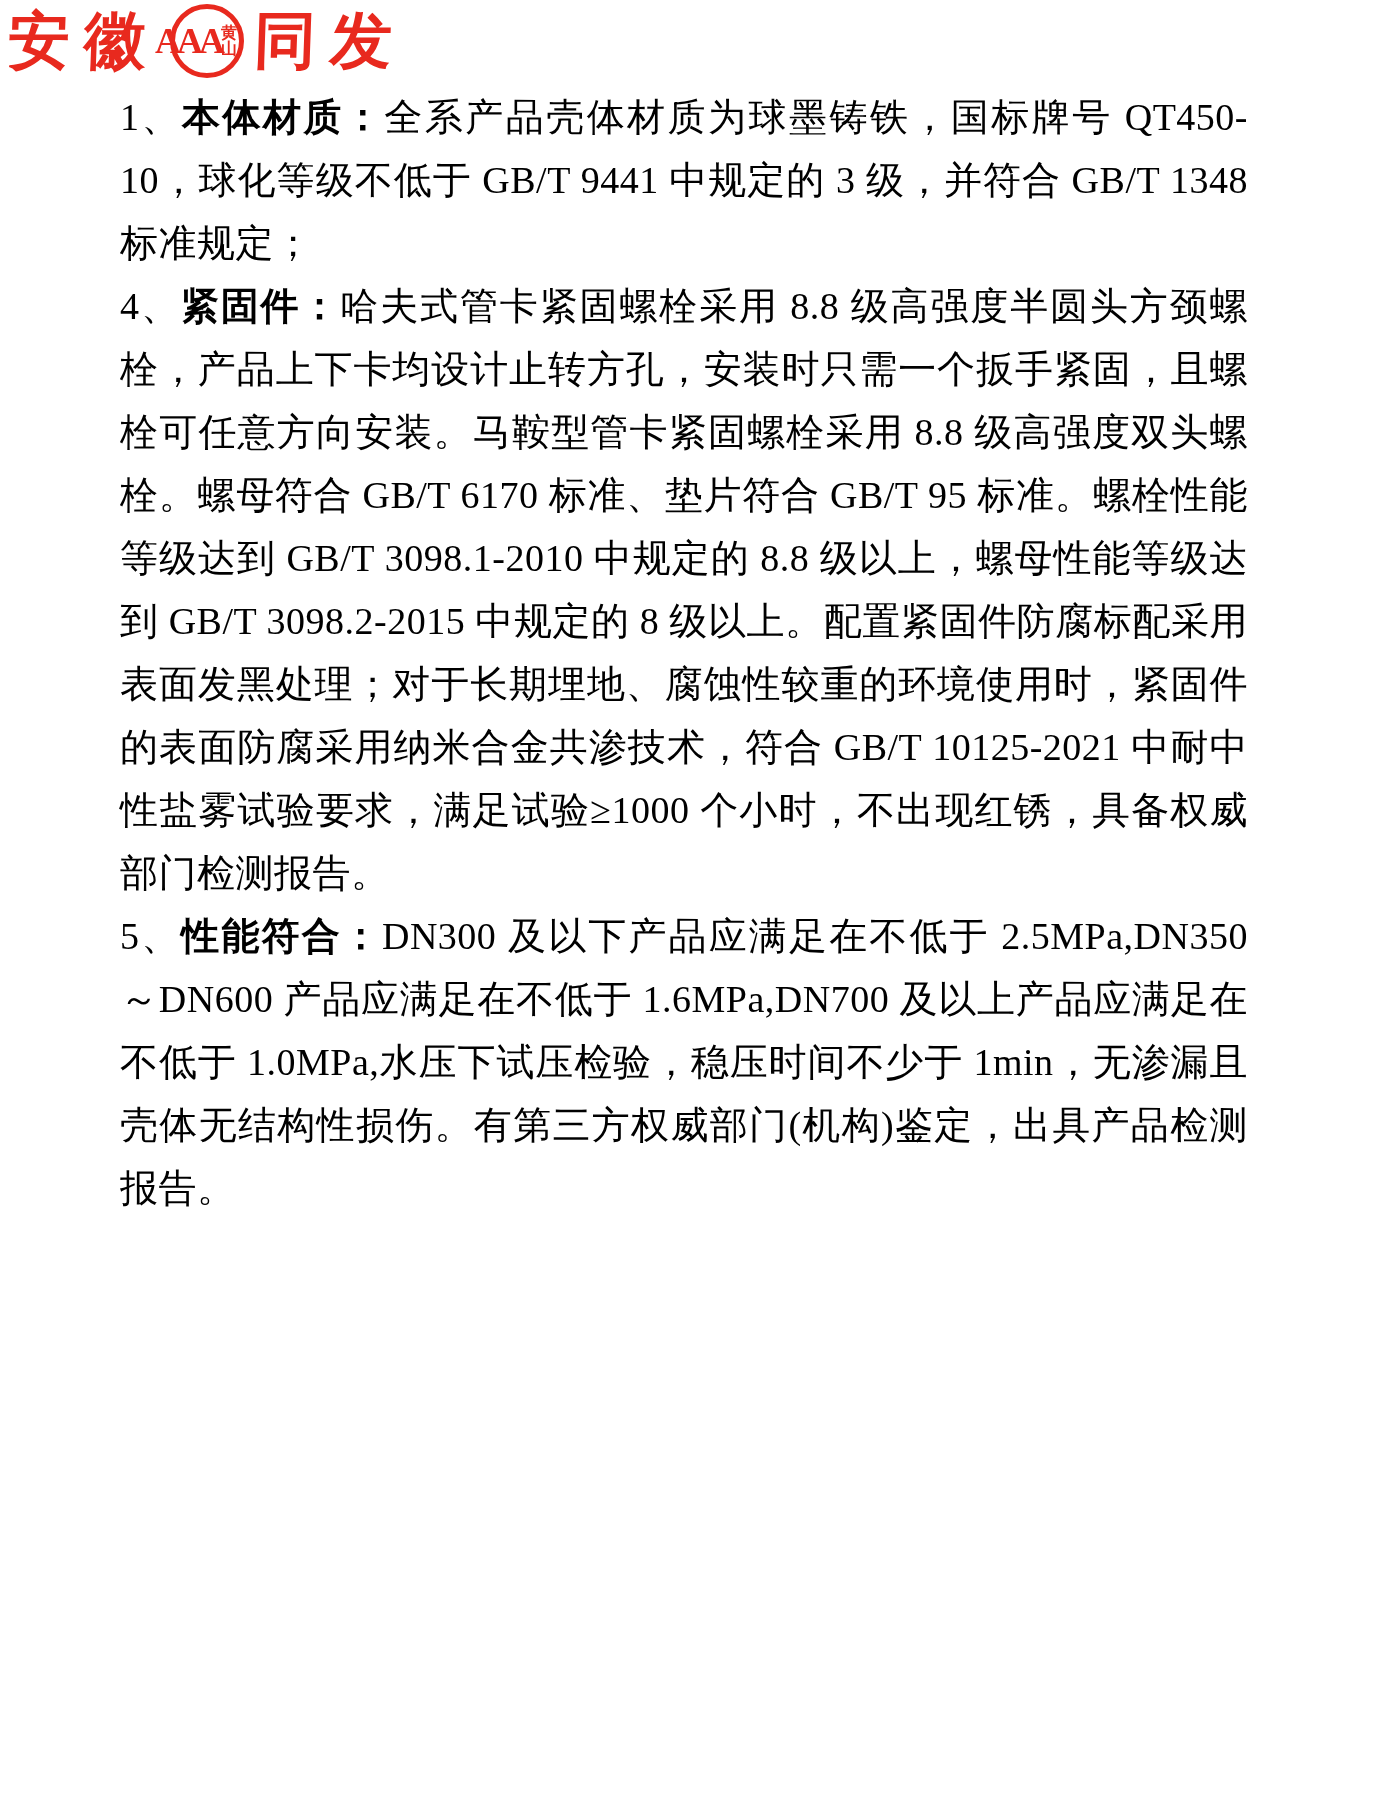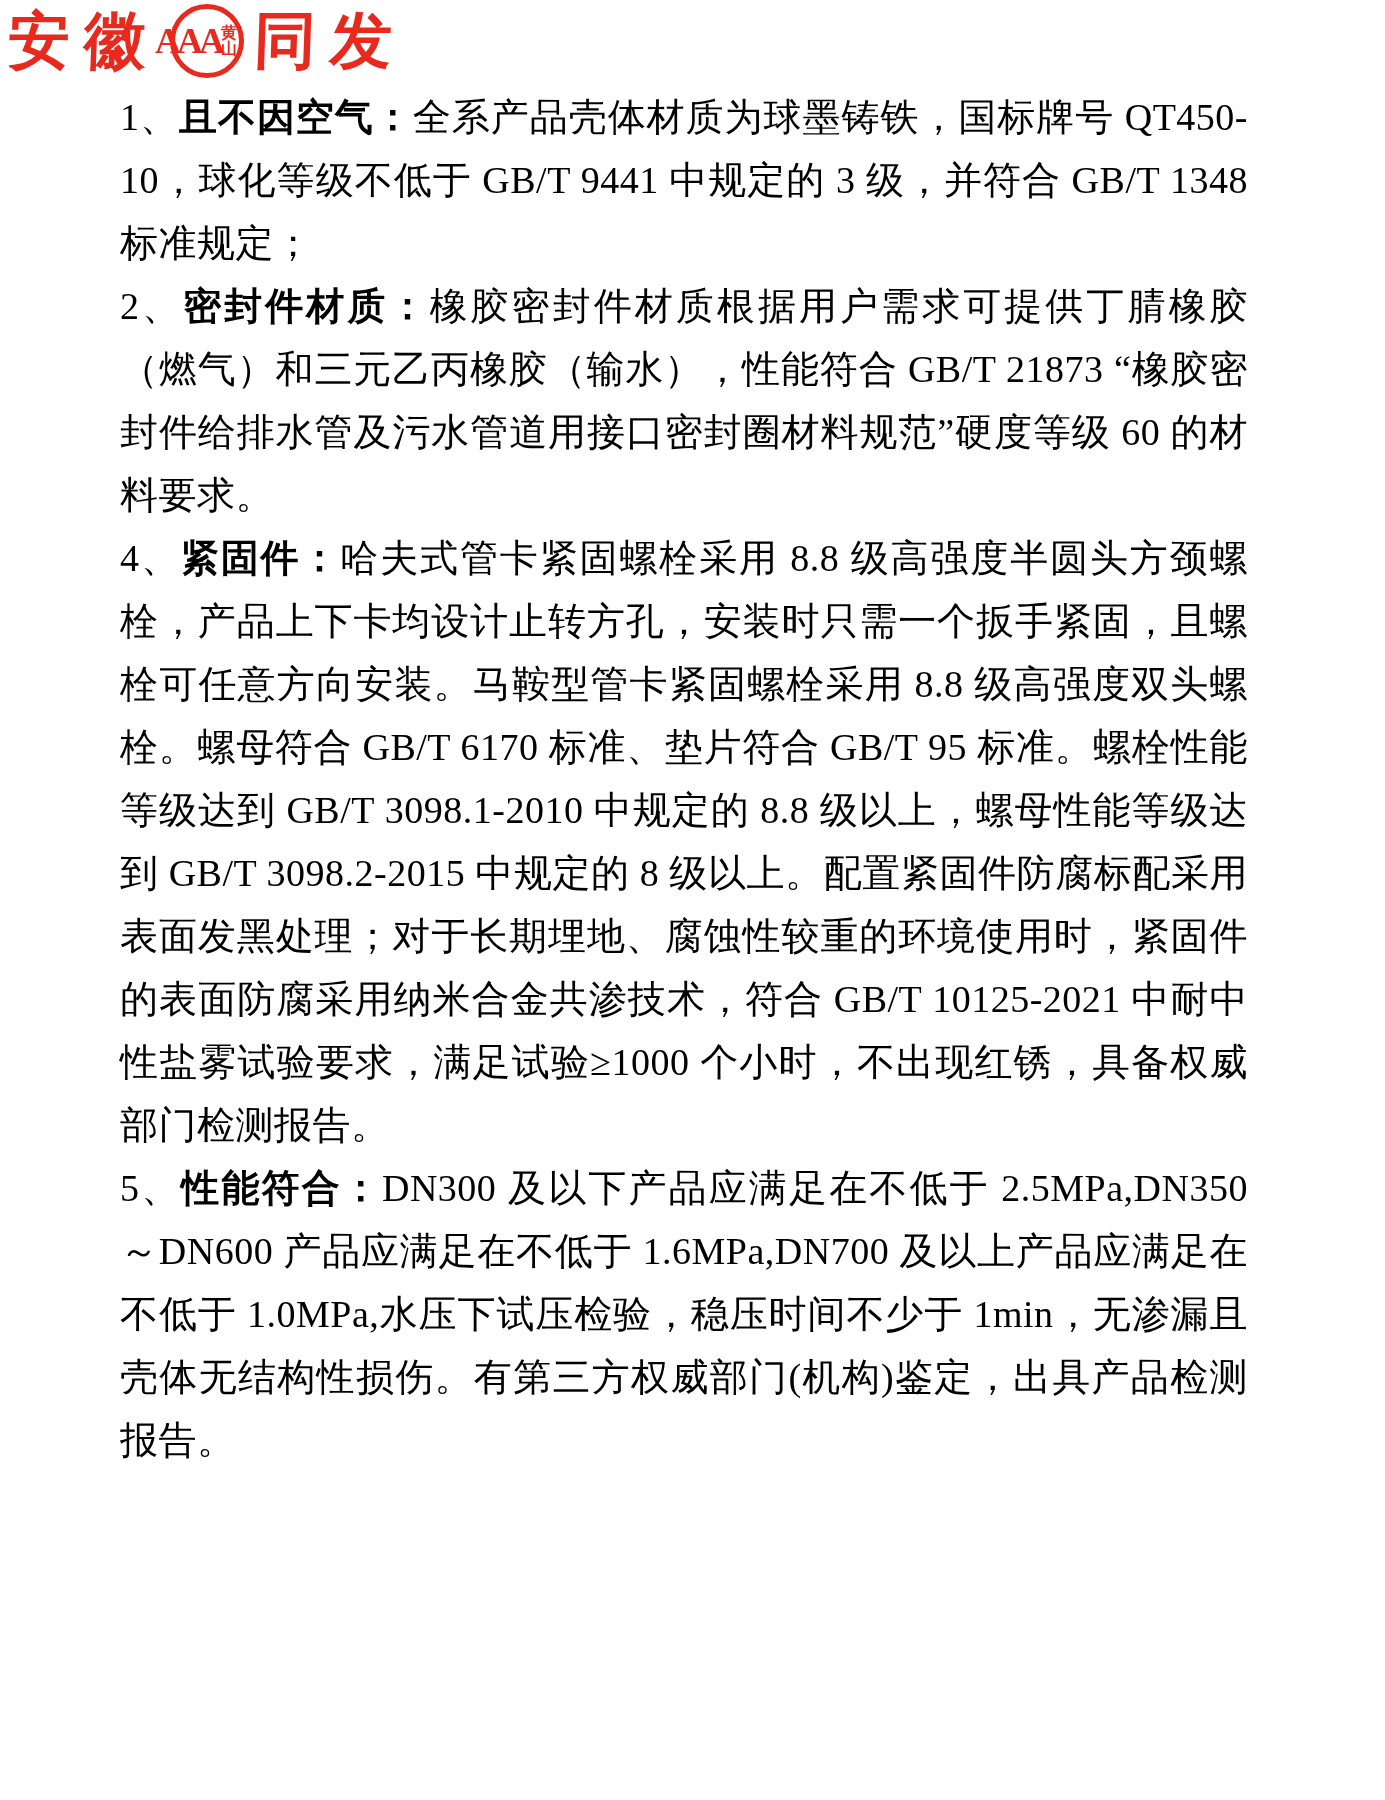--- a/index.html
+++ b/index.html
@@ -84,17 +84,16 @@
 <div class="logo">
   <span class="logo-text">安徽</span>
   <span class="logo-circle">
     <span class="logo-aaa">AAA</span>
     <span class="logo-sub">黄山</span>
   </span>
   <span class="logo-text">同发</span>
 </div>
 
 <div class="content">
-    <p class="section"><span class="num">1、</span><span class="head">且不因空气：</span><span class="seg">全系产品壳体材质为球墨铸铁，国标牌号 QT450-10，球化等级不低于 GB/T 9441 中规定的 3 级，并符合 GB/T 1348 标准规定；</span></p>
-    <p class="section"><span class="num">2、</span><span class="head">密封件材质：</span><span class="seg">橡胶密封件材质根据用户需求可提供丁腈橡胶（燃气）和三元乙丙橡胶（输水），性能符合 GB/T 21873 “橡胶密封件给排水管及污水管道用接口密封圈材料规范”硬度等级 60 的材料要求。</span></p>
+    <p class="section"><span class="num">1、</span><span class="head">本体材质：</span><span class="seg">全系产品壳体材质为球墨铸铁，国标牌号 QT450-10，球化等级不低于 GB/T 9441 中规定的 3 级，并符合 GB/T 1348 标准规定；</span></p>
     <p class="section"><span class="num">4、</span><span class="head">紧固件：</span><span class="seg">哈夫式管卡紧固螺栓采用 8.8 级高强度半圆头方颈螺栓，产品上下卡均设计止转方孔，安装时只需一个扳手紧固，且螺栓可任意方向安装。马鞍型管卡紧固螺栓采用 8.8 级高强度双头螺栓。螺母符合 GB/T 6170 标准、垫片符合 GB/T 95 标准。螺栓性能等级达到 GB/T 3098.1-2010 中规定的 8.8 级以上，螺母性能等级达到 GB/T 3098.2-2015 中规定的 8 级以上。配置紧固件防腐标配采用表面发黑处理；对于长期埋地、腐蚀性较重的环境使用时，紧固件的表面防腐采用纳米合金共渗技术，符合 GB/T 10125-2021 中耐中性盐雾试验要求，满足试验≥1000 个小时，不出现红锈，具备权威部门检测报告。</span></p>
     <p class="section"><span class="num">5、</span><span class="head">性能符合：</span><span class="seg">DN300 及以下产品应满足在不低于 2.5MPa,DN350～DN600 产品应满足在不低于 1.6MPa,DN700 及以上产品应满足在不低于 1.0MPa,水压下试压检验，稳压时间不少于 1min，无渗漏且壳体无结构性损伤。有第三方权威部门(机构)鉴定，出具产品检测报告。</span></p>
   </div>
 
 </body></html>

